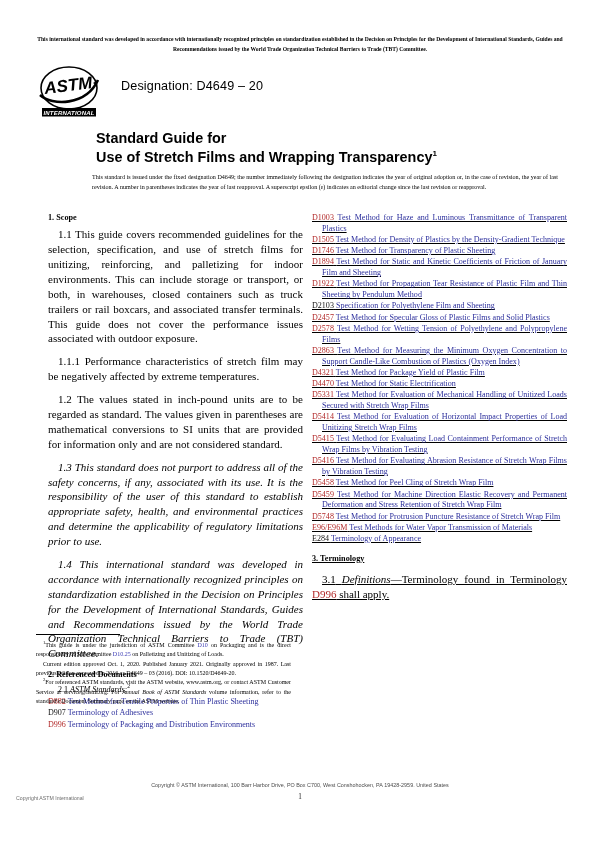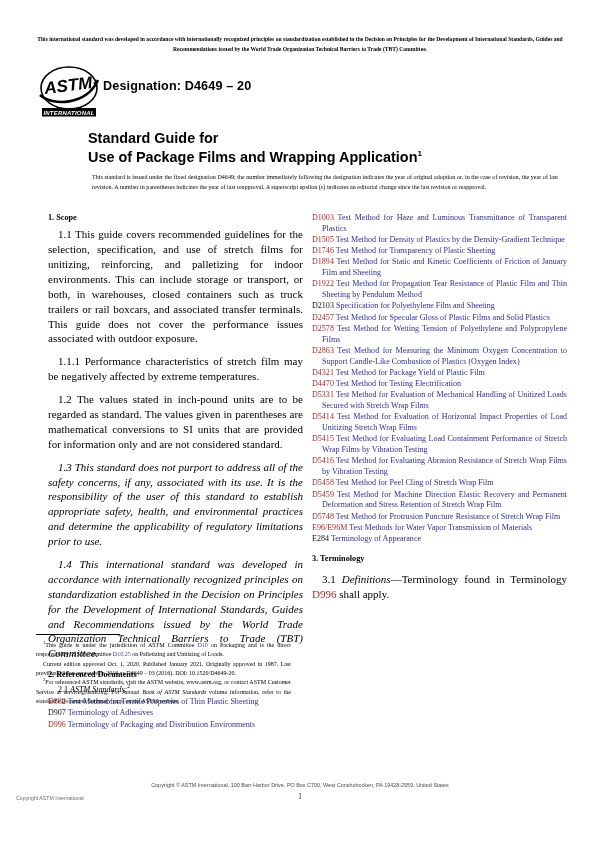--- a/index.html
+++ b/index.html
@@ -41,33 +41,33 @@
     position: absolute;
     left: 36px;
     top: 64px;
     width: 66px;
     height: 54px;
   }
   .logo-svg { display: block; }
 
   .designation {
     position: absolute;
-    left: 103px;
+    left: 121px;
     top: 79px;
     font-family: "Liberation Sans", sans-serif;
-    font-weight: bold;
+    font-weight: normal;
     font-size: 12.6px;
     letter-spacing: 0.15px;
     color: #000;
   }
 
   
   .title {
     position: absolute;
-    left: 88px;
+    left: 96px;
     top: 129px;
     width: 470px;
     font-family: "Liberation Sans", sans-serif;
     font-weight: bold;
     font-size: 14.4px;
     line-height: 1.32;
     color: #000;
   }
   .title sup {
     font-size: 8px;
@@ -87,21 +87,21 @@
     color: #000;
   }
 
   
   .col {
     position: absolute;
     top: 213px;
     width: 255px;
   }
   .col-left  { left: 48px; }
-  .col-right { left: 312px; }
+  .col-right { left: 312px; text-decoration: underline; }
 
   .sec-head {
     font-size: 8.2px;
     font-weight: bold;
     margin: 0 0 3.5px 0;
     line-height: 1.3;
   }
   .sec-head.spaced { margin-top: 9px; }
 
   p.para {
@@ -221,21 +221,21 @@
       </g>
       <rect x="6" y="44" width="54" height="8.5" fill="#000"></rect>
       <text x="33" y="50.6" text-anchor="middle" fill="#fff" font-family="Liberation Sans, sans-serif" font-weight="bold" font-size="6" font-style="italic" letter-spacing="0.2">INTERNATIONAL</text>
     </svg>
   </div>
 
   <div class="designation">Designation: D4649 – 20</div>
 
   <div class="title">
     <span>Standard Guide for</span><br>
-    <span>Use of Package Films and Wrapping Application</span><sup>1</sup>
+    <span>Use of Stretch Films and Wrapping Transparency</span><sup>1</sup>
   </div>
 
   <div class="issued">This standard is issued under the fixed designation D4649; the number immediately following the designation indicates the year of original adoption or, in the case of revision, the year of last revision. A number in parentheses indicates the year of last reapproval. A superscript epsilon (ε) indicates an editorial change since the last revision or reapproval.</div>
 
   <div class="col col-left">
 
     <div class="sec-head">1. Scope</div>
 
     <p class="para">1.1 This guide covers recommended guidelines for the selection, specification, and use of stretch films for unitizing, reinforcing, and palletizing for indoor environments. This can include storage or transport, or both, in warehouses, closed containers such as truck trailers or rail boxcars, and associated transfer terminals. This guide does not cover the performance issues associated with outdoor exposure.</p>
     <p class="para gap">1.1.1 Performance characteristics of stretch film may be negatively affected by extreme temperatures.</p>
@@ -279,21 +279,21 @@
       <li><span class="desig">D1003</span> <span class="rtitle">Test Method for Haze and Luminous Transmittance of Transparent Plastics</span></li>
       <li><span class="desig">D1505</span> <span class="rtitle">Test Method for Density of Plastics by the Density-Gradient Technique</span></li>
       <li><span class="desig">D1746</span> <span class="rtitle">Test Method for Transparency of Plastic Sheeting</span></li>
       <li><span class="desig">D1894</span> <span class="rtitle">Test Method for Static and Kinetic Coefficients of Friction of January Film and Sheeting</span></li>
       <li><span class="desig">D1922</span> <span class="rtitle">Test Method for Propagation Tear Resistance of Plastic Film and Thin Sheeting by Pendulum Method</span></li>
       <li><span class="desig dark">D2103</span> <span class="rtitle">Specification for Polyethylene Film and Sheeting</span></li>
       <li><span class="desig">D2457</span> <span class="rtitle">Test Method for Specular Gloss of Plastic Films and Solid Plastics</span></li>
       <li><span class="desig">D2578</span> <span class="rtitle">Test Method for Wetting Tension of Polyethylene and Polypropylene Films</span></li>
       <li><span class="desig">D2863</span> <span class="rtitle">Test Method for Measuring the Minimum Oxygen Concentration to Support Candle-Like Combustion of Plastics (Oxygen Index)</span></li>
       <li><span class="desig">D4321</span> <span class="rtitle">Test Method for Package Yield of Plastic Film</span></li>
-      <li><span class="desig">D4470</span> <span class="rtitle">Test Method for Testing Electrification</span></li>
+      <li><span class="desig">D4470</span> <span class="rtitle">Test Method for Static Electrification</span></li>
       <li><span class="desig">D5331</span> <span class="rtitle">Test Method for Evaluation of Mechanical Handling of Unitized Loads Secured with Stretch Wrap Films</span></li>
       <li><span class="desig">D5414</span> <span class="rtitle">Test Method for Evaluation of Horizontal Impact Properties of Load Unitizing Stretch Wrap Films</span></li>
       <li><span class="desig">D5415</span> <span class="rtitle">Test Method for Evaluating Load Containment Performance of Stretch Wrap Films by Vibration Testing</span></li>
       <li><span class="desig">D5416</span> <span class="rtitle">Test Method for Evaluating Abrasion Resistance of Stretch Wrap Films by Vibration Testing</span></li>
       <li><span class="desig">D5458</span> <span class="rtitle">Test Method for Peel Cling of Stretch Wrap Film</span></li>
       <li><span class="desig">D5459</span> <span class="rtitle">Test Method for Machine Direction Elastic Recovery and Permanent Deformation and Stress Retention of Stretch Wrap Film</span></li>
       <li><span class="desig">D5748</span> <span class="rtitle">Test Method for Protrusion Puncture Resistance of Stretch Wrap Film</span></li>
       <li><span class="desig">E96/E96M</span> <span class="rtitle">Test Methods for Water Vapor Transmission of Materials</span></li>
       <li><span class="desig dark">E284</span> <span class="rtitle">Terminology of Appearance</span></li>
     </ul>

